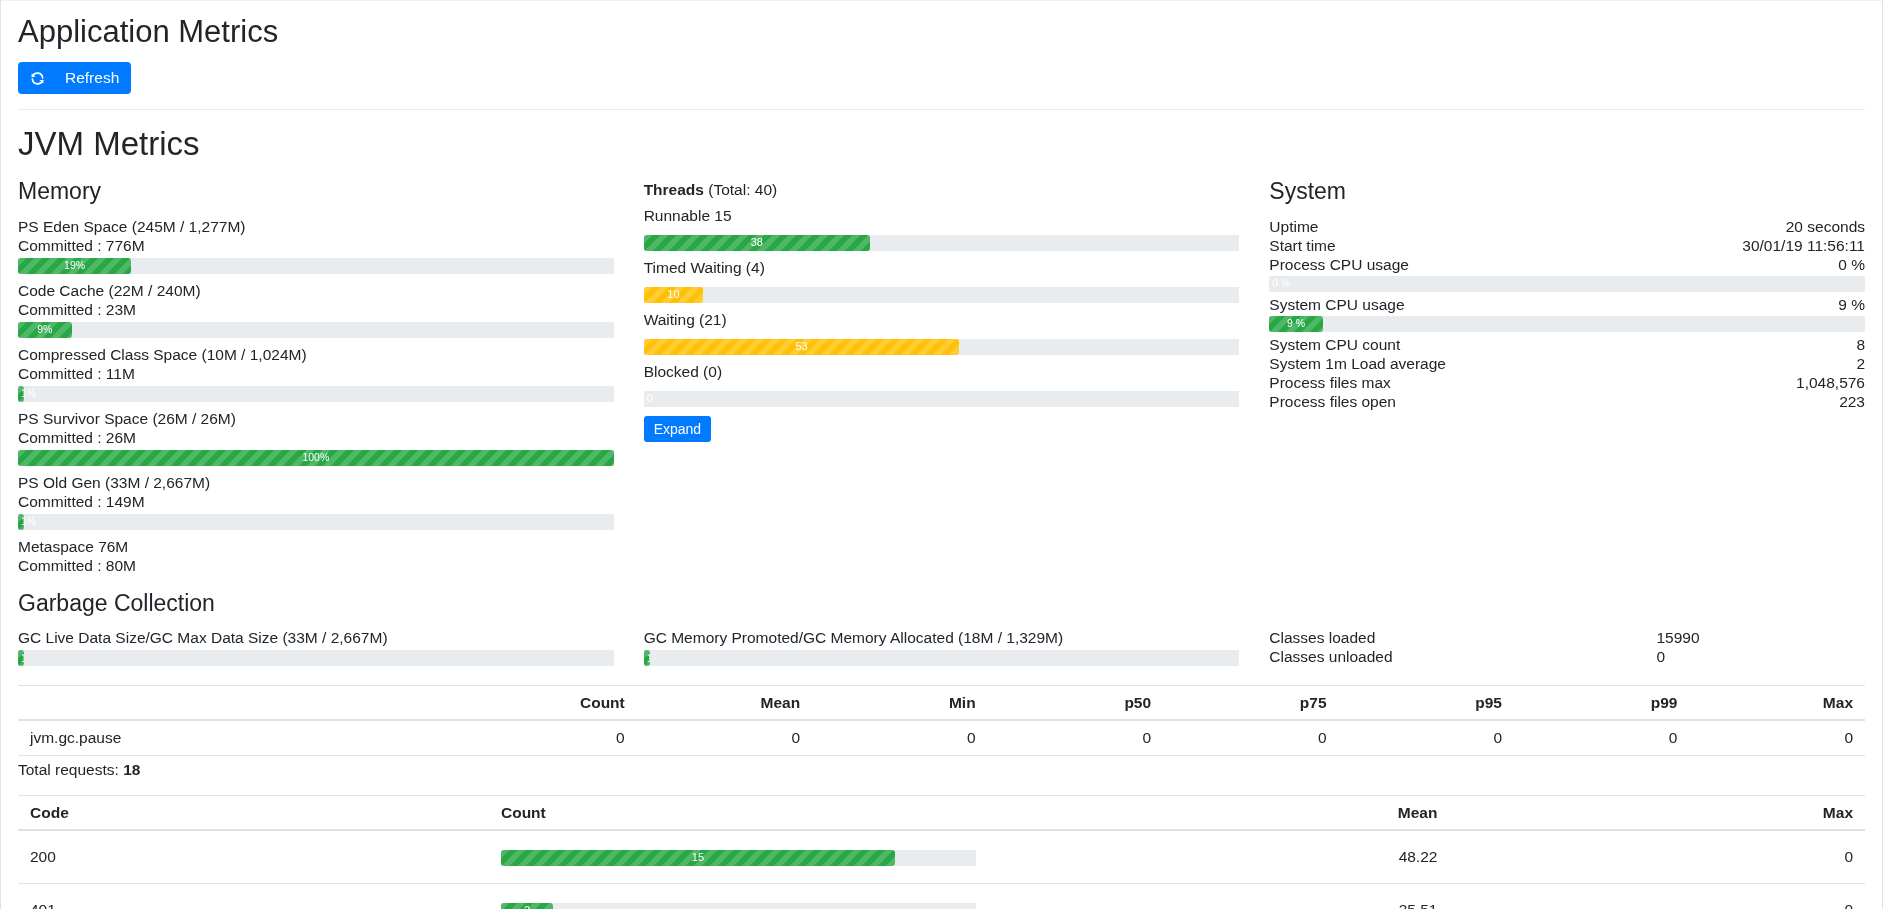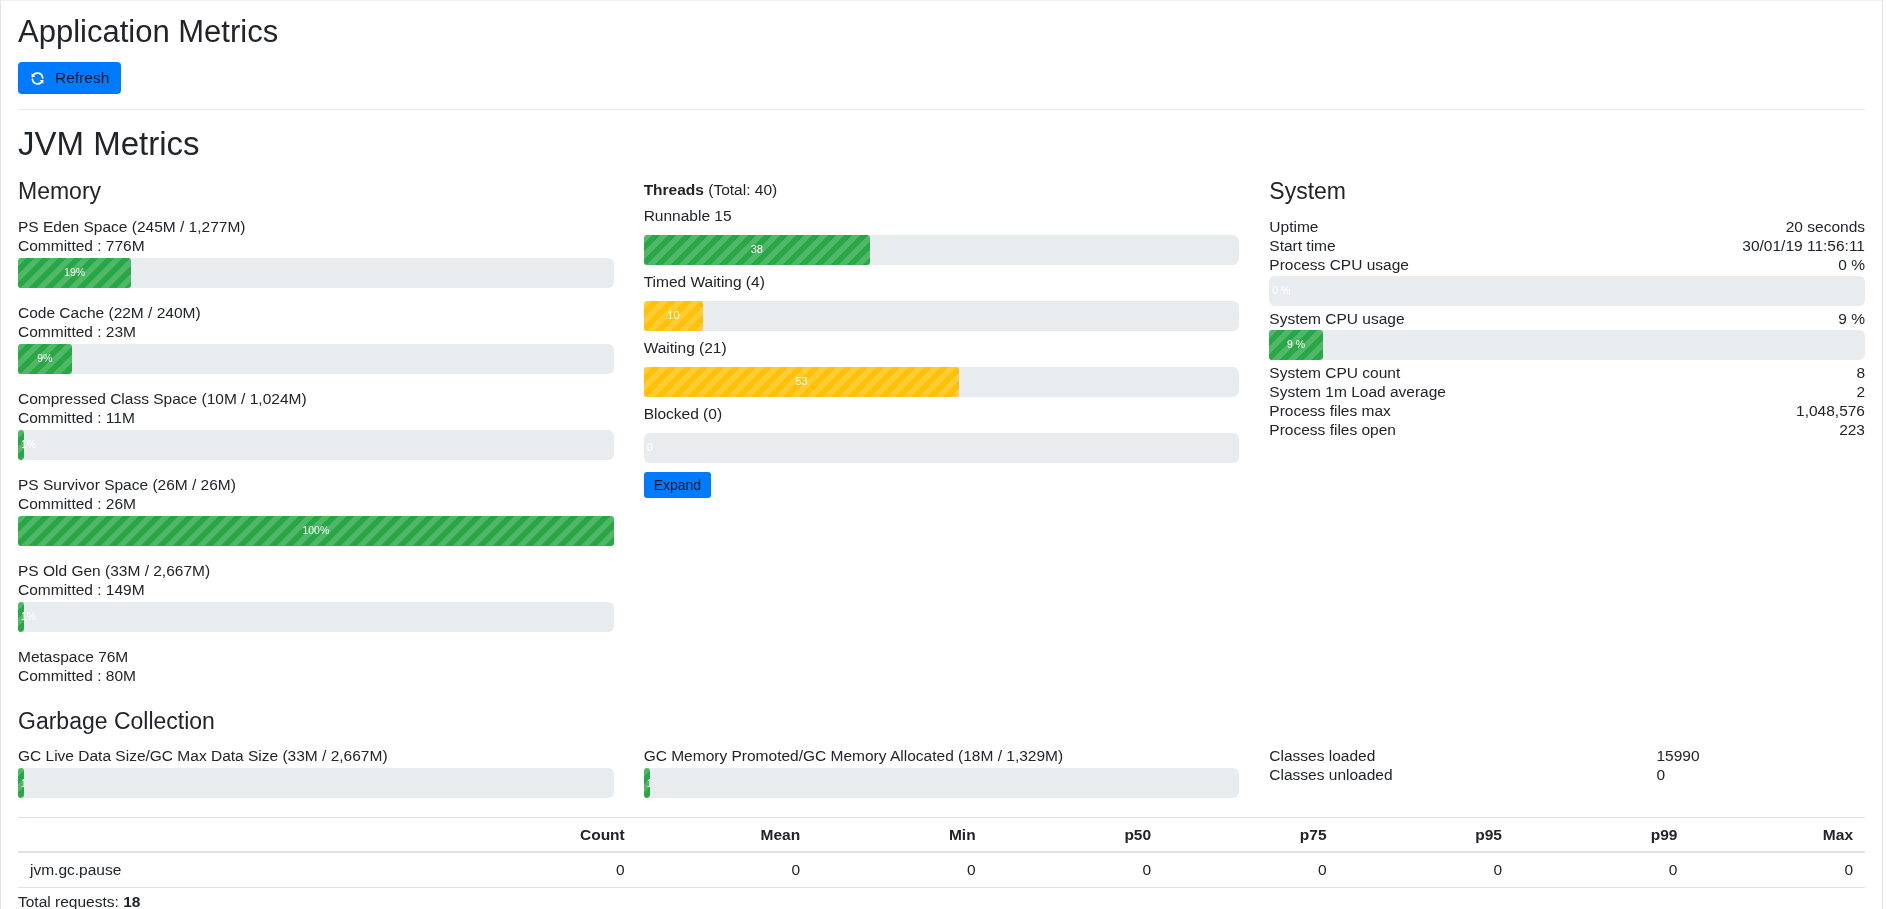--- a/index.html
+++ b/index.html
@@ -14,48 +14,48 @@
   }
   .page{
     height:100%;width:1883px;
     border-left:1px solid #dfe3e7;border-right:1px solid #dfe3e7;border-top:1px solid #eef0f2;
     padding:10px 17px 0 17px;background:#fff;
   }
   h2.page-title{font-size:31px;font-weight:500;margin:2px 0 12px;line-height:1.2}
   h3.section-title{font-size:33px;font-weight:500;margin:0 0 14px;line-height:1.2}
   h4.sub-title{font-size:23px;font-weight:500;margin:0 0 11px;line-height:1.2}
   .btn{
-    display:inline-flex;align-items:center;gap:10px;border:none;cursor:pointer;
-    background:var(--primary);color:#0f172a;font-family:inherit;font-size:15.5px;
+    display:inline-flex;align-items:center;gap:20px;border:none;cursor:pointer;
+    background:var(--primary);color:#ffffff;font-family:inherit;font-size:15.5px;
     padding:6px 12px;border-radius:4px;line-height:1.3;
   }
   .btn-sm{padding:4px 10px;font-size:14px;border-radius:3px}
   hr.divider{border:none;border-top:1px solid #e8eaec;margin:15px 0 14px}
   .grid3{display:grid;grid-template-columns:1fr 1fr 1fr;column-gap:30px}
 
   
-  .progress{position:relative;height:30px;background:var(--track);border-radius:6px;margin:3px 0 5px}
+  .progress{position:relative;height:16px;background:var(--track);border-radius:0;margin:3px 0 5px}
   .progress-bar{
     position:relative;height:100%;border-radius:3px;max-width:100%;
     display:flex;align-items:center;justify-content:center;
     color:#fff;font-size:10.5px;white-space:nowrap;
   }
   .striped{
     background-image:linear-gradient(135deg,rgba(255,255,255,.18) 25%,transparent 25%,transparent 50%,rgba(255,255,255,.18) 50%,rgba(255,255,255,.18) 75%,transparent 75%,transparent);
     background-size:16px 16px;
   }
   .bar-success{background-color:var(--success)}
   .bar-warning{background-color:var(--warning)}
   .bar-danger{background-color:var(--danger)}
   .progress-bar.left-label{justify-content:flex-start}
   .progress-bar.left-label .bar-label{position:absolute;left:3px}
   .progress-bar.clip{overflow:hidden}
 
   
-  .mem-item{margin-bottom:15px}
+  .mem-item{margin-bottom:7px}
   .mem-line{line-height:19px}
 
   
   .threads-head{line-height:19px;margin-top:2px}
   .thread-item .t-label{line-height:19px;margin-top:7px}
   .thread-item .progress{margin:10px 0 4px;font-size:11px}
   .thread-item .progress-bar{font-size:11px}
   .expand-btn{margin-top:5px}
 
   

